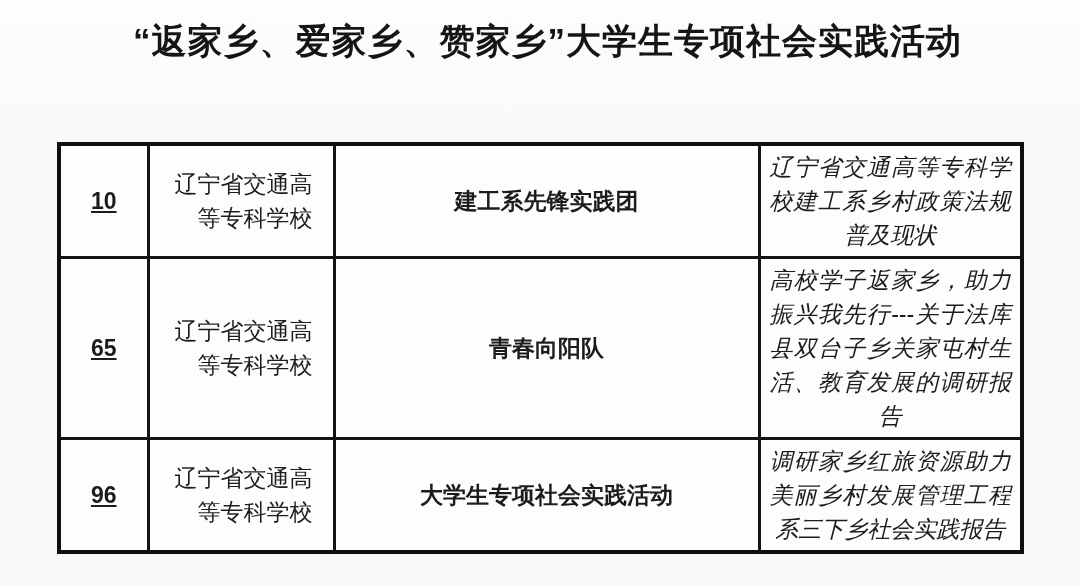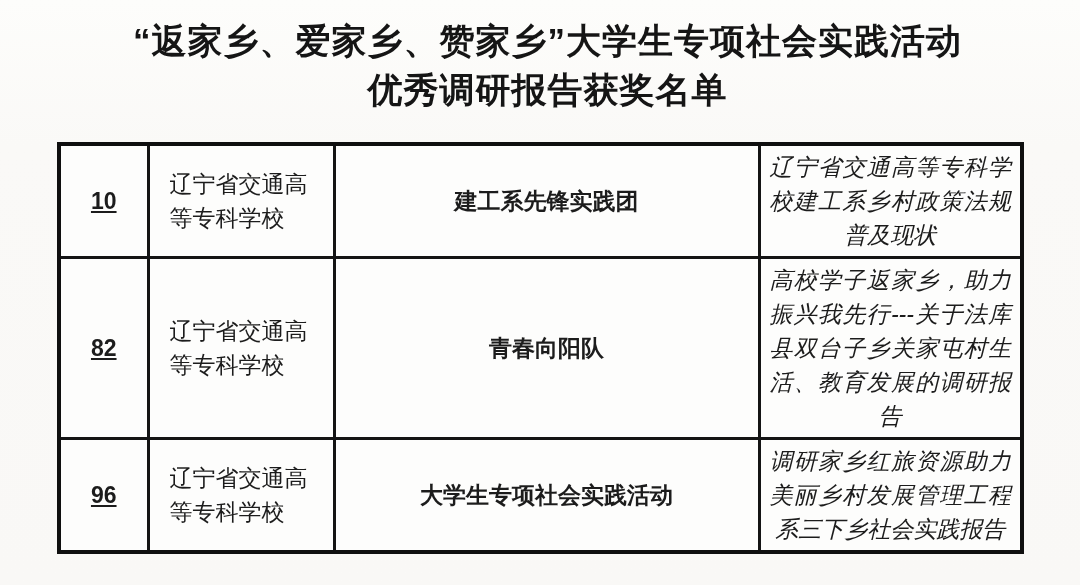--- a/index.html
+++ b/index.html
@@ -44,21 +44,21 @@
   tr.row-2 { height: 180px; }
   tr.row-3 { height: 108px; }
   td.rank-cell {
     text-align: center;
     font-weight: 600;
     font-size: 22px;
     color: #2d3854;
     text-decoration: underline;
   }
   td.school-cell {
-    text-align: left;
+    text-align: right;
     padding: 0 20px;
   }
   td.team-cell {
     text-align: center;
     font-weight: bold;
   }
   td.report-cell {
     padding: 4px 9px;
     text-align: justify;
     text-align-last: center;
@@ -66,39 +66,38 @@
     font-style: italic;
   }
 </style>
 </head>
 <body>
 
 <div class="page">
 
   <div class="doc-title">
     <div>“返家乡、爱家乡、赞家乡”大学生专项社会实践活动</div>
-    <div>优秀调研报告获奖名单</div>
   </div>
 
   <table class="awards">
     <colgroup>
       <col style="width:89px">
       <col style="width:186px">
       <col style="width:425px">
       <col style="width:263px">
     </colgroup>
     <tbody>
       <tr class="row-1">
         <td class="rank-cell">10</td>
         <td class="school-cell">辽宁省交通高等专科学校</td>
         <td class="team-cell">建工系先锋实践团</td>
         <td class="report-cell">辽宁省交通高等专科学校建工系乡村政策法规普及现状</td>
       </tr>
       <tr class="row-2">
-        <td class="rank-cell">82</td>
+        <td class="rank-cell">65</td>
         <td class="school-cell">辽宁省交通高等专科学校</td>
         <td class="team-cell">青春向阳队</td>
         <td class="report-cell">高校学子返家乡，助力振兴我先行---关于法库县双台子乡关家屯村生活、教育发展的调研报告</td>
       </tr>
       <tr class="row-3">
         <td class="rank-cell">96</td>
         <td class="school-cell">辽宁省交通高等专科学校</td>
         <td class="team-cell">大学生专项社会实践活动</td>
         <td class="report-cell">调研家乡红旅资源助力美丽乡村发展管理工程系三下乡社会实践报告</td>
       </tr>

